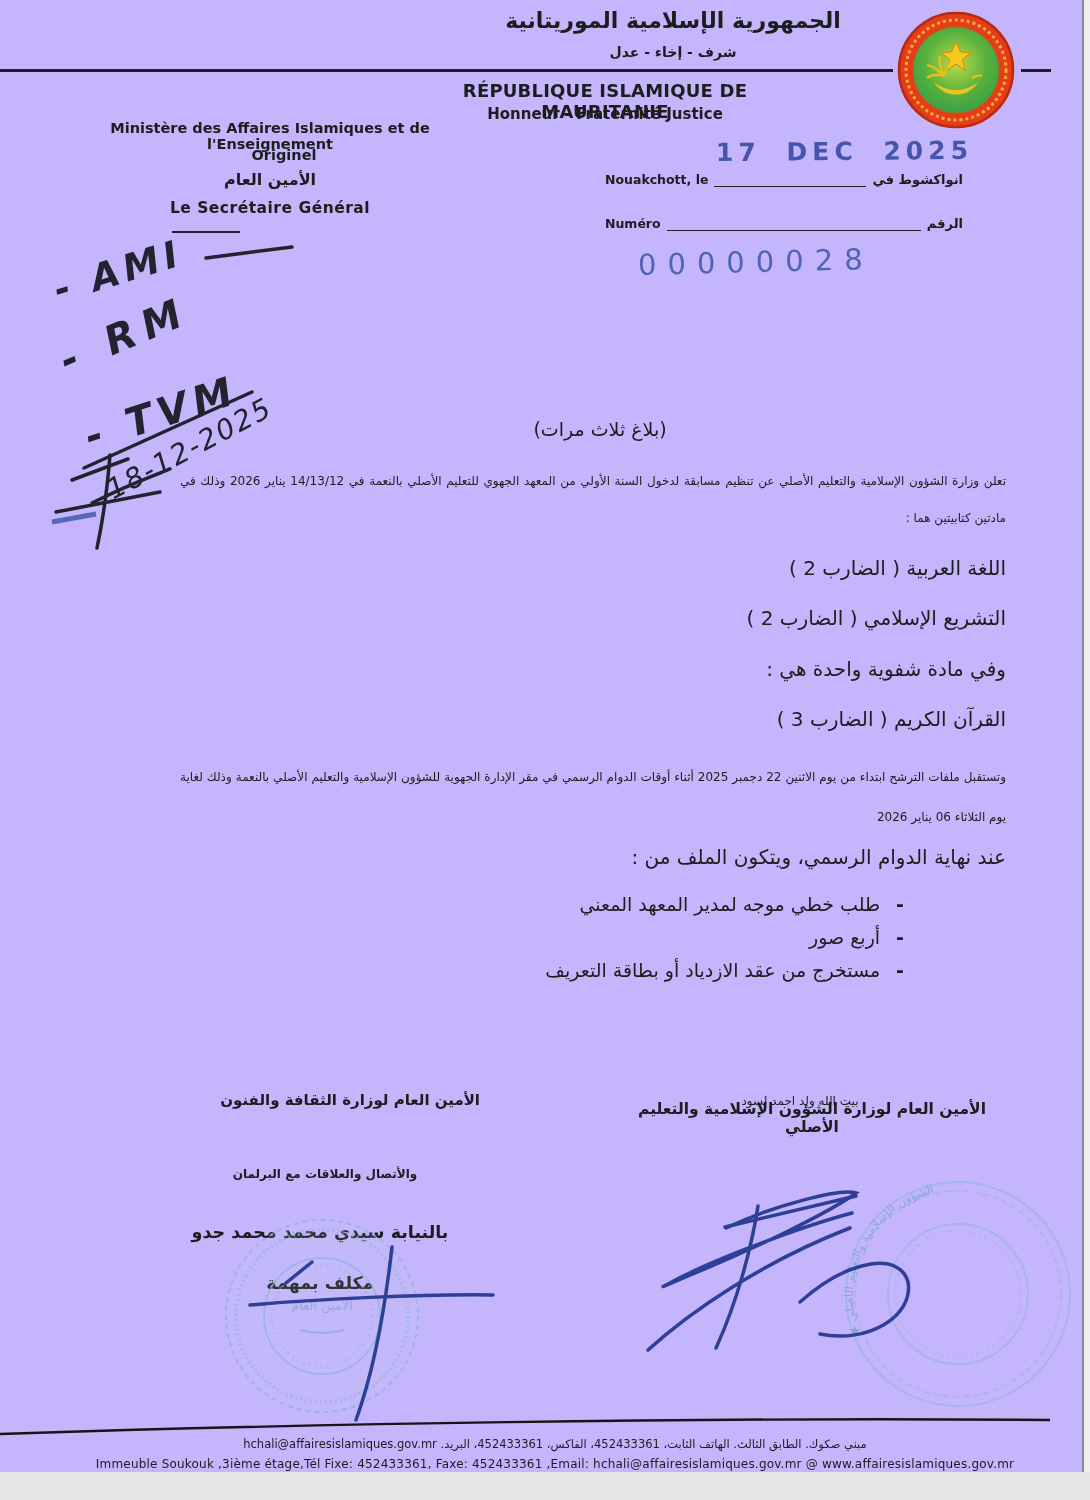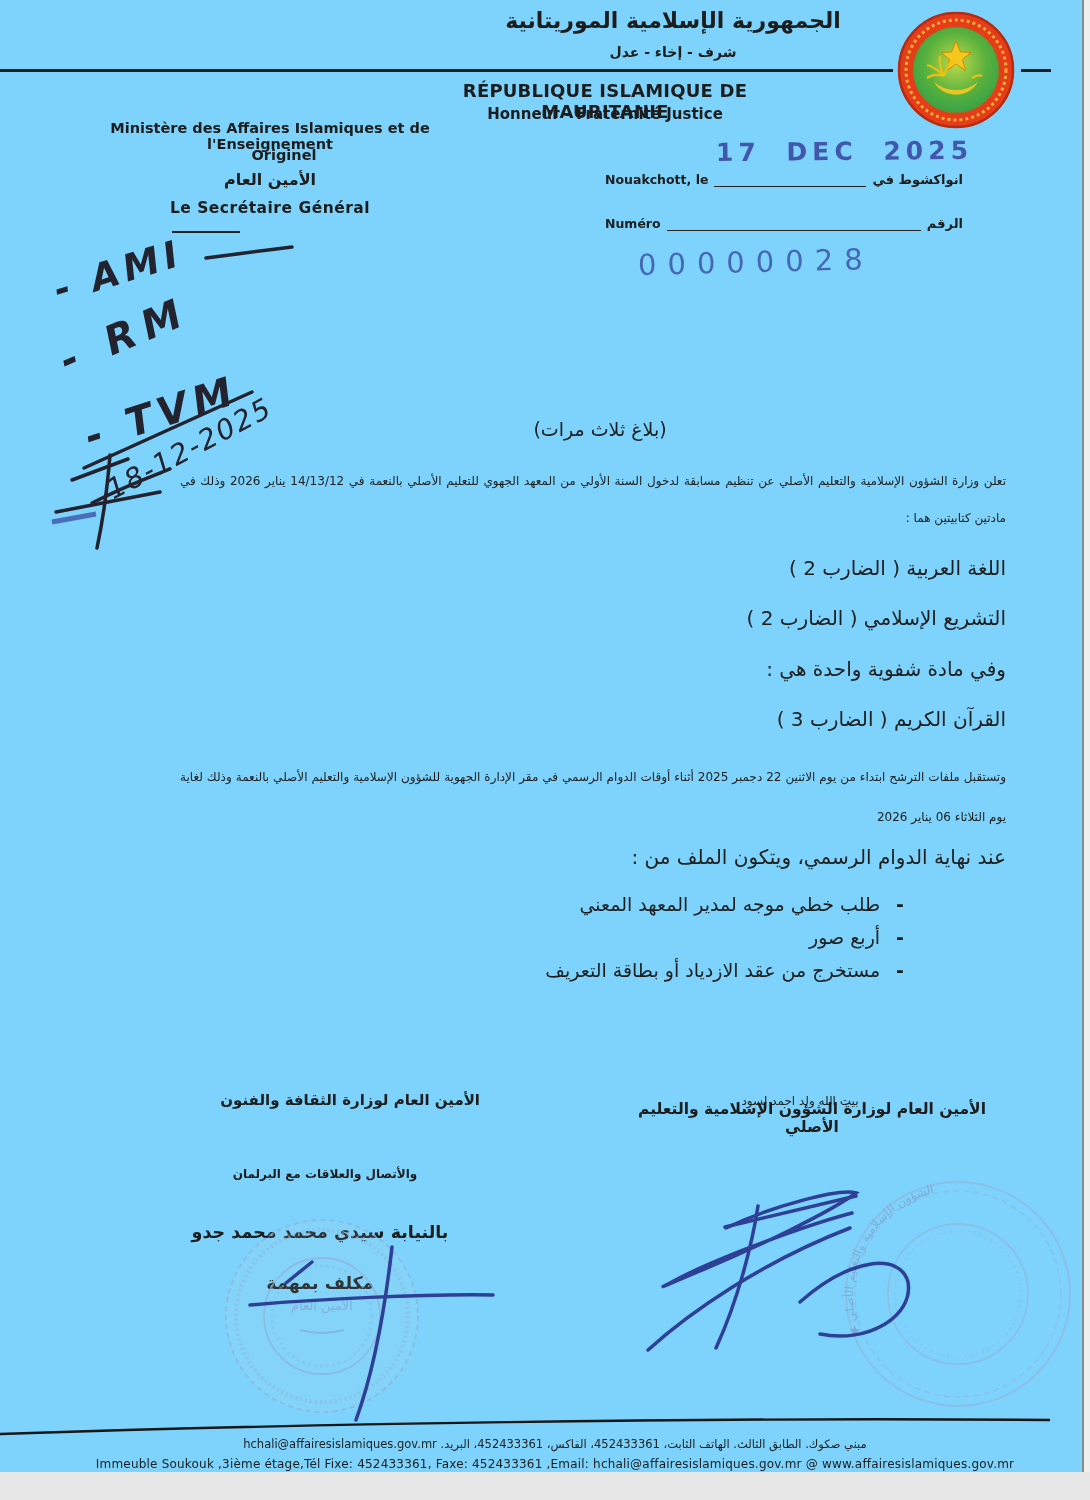--- a/index.html
+++ b/index.html
@@ -1,18 +1,18 @@
 <!DOCTYPE html>
 <html><head>
 <meta charset="utf-8">
 <style>
   html,body{margin:0;padding:0;background:#ffffff;}
   .page{
     position:relative;width:1090px;height:1500px;overflow:hidden;
-    background:#7dd3fc;font-family:"DejaVu Sans",sans-serif;color:#1d1d1d;
+    background:#c4b5fd;font-family:"DejaVu Sans",sans-serif;color:#1d1d1d;
   }
   .abs{position:absolute;}
   .ar{direction:rtl;unicode-bidi:plaintext;}
   .ctr{text-align:center;}
   
   .rep-ar{top:8px;left:433px;width:480px;font-size:22px;font-weight:bold;letter-spacing:1px;}
   .motto-ar{top:44px;left:433px;width:480px;font-size:14px;font-weight:bold;}
   .line-l{top:69px;left:0;width:893px;height:3px;background:#1f1f1f;}
   .line-r{top:69px;left:1021px;width:30px;height:3px;background:#1f1f1f;}
   .rep-fr{top:80px;left:430px;width:350px;font-size:18px;font-weight:bold;letter-spacing:.2px;}

